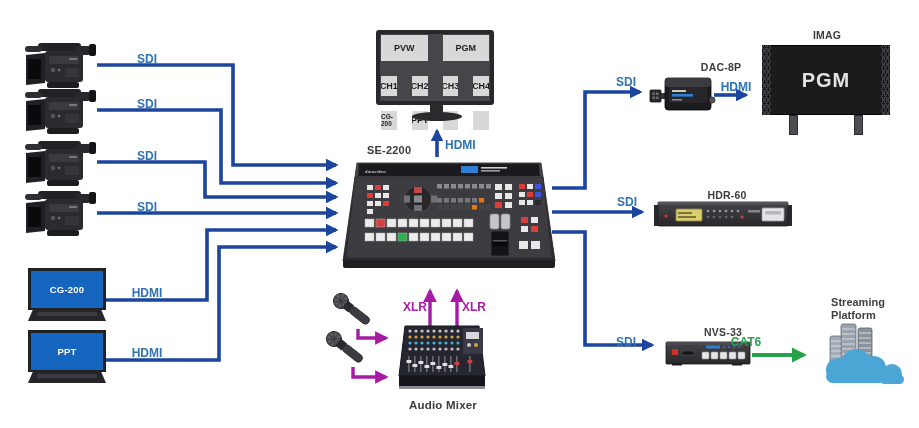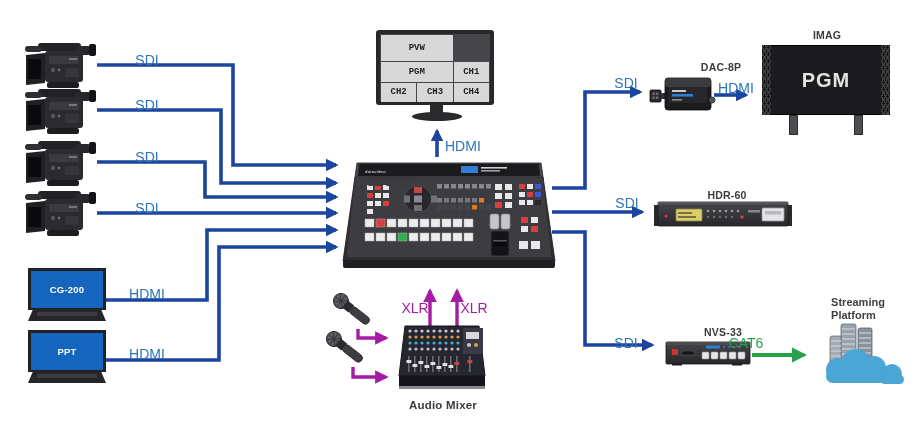--- a/index.html
+++ b/index.html
@@ -1,27 +1,27 @@
 <!DOCTYPE html>
 <html><head>
 <meta charset="utf-8">
 <style>
   html,body{margin:0;padding:0;background:#fff;font-family:"Liberation Sans",sans-serif;}
   #stage{position:relative;width:919px;height:428px;background:#fff;overflow:hidden;}
   #stage svg.layer{position:absolute;left:0;top:0;z-index:1;}
   .dev{position:absolute;z-index:2;box-sizing:border-box;}
-  .lbl{position:absolute;z-index:3;font-size:14px;font-weight:normal;color:#2E74B5;white-space:nowrap;transform:translateX(-50%);}
+  .lbl{position:absolute;z-index:3;font-size:12px;font-weight:bold;color:#2E74B5;white-space:nowrap;transform:translateX(-50%);}
   .lbl.left{transform:none;}
   .lbl.mag{color:#A51BA5;}
   .lbl.grn{color:#27A24B;}
   .devlbl{position:absolute;z-index:3;font-size:10.5px;font-weight:600;color:#3b3b3b;white-space:nowrap;transform:translateX(-50%);letter-spacing:.2px;}
   .devlbl.left{transform:none;}
   
   .mv{left:376px;top:30px;width:118px;height:75px;background:#28282b;border-radius:3px;padding:4px;}
-  .mv-grid{display:grid;width:100%;height:100%;grid-template-columns:repeat(3,1fr);grid-template-rows:40% 30% 30%;gap:1px;background:#46464a;border:1px solid #46464a;box-sizing:border-box;font-family:Liberation Mono, monospace;}
+  .mv-grid{display:grid;width:100%;height:100%;grid-template-columns:repeat(4,1fr);grid-template-rows:40% 30% 30%;gap:15px;background:#46464a;border:1px solid #46464a;box-sizing:border-box;}
   .mv-cell{background:#d8d8d8;display:flex;align-items:center;justify-content:center;font-size:9px;font-weight:600;color:#1e1e1e;overflow:hidden;}
   .mv-cell.sm{font-size:6.5px;}
   .span2{grid-column:span 2;}
   .mv-neck{left:430px;top:104px;width:13px;height:9px;background:#2a2a2d;}
   .mv-base{left:412px;top:112px;width:50px;height:9px;background:#2a2a2d;border-radius:50%;}
   
   .laptop{width:78px;}
   .lap-screen{height:37px;background:#1565BF;border:3px solid #212226;border-bottom-width:2px;display:flex;align-items:center;justify-content:center;color:#fff;font-weight:bold;font-size:9.5px;letter-spacing:.2px;}
   .lap-base{height:11px;background:#26262a;clip-path:polygon(6% 0,94% 0,100% 100%,0 100%);position:relative;}
   .lap-base::after{content:"";position:absolute;left:12%;right:12%;top:2px;height:4px;background:#3c3c40;}
@@ -437,21 +437,21 @@
   </div>
 
   <div class="dev imag">
     <span>PGM</span>
   </div>
   <div class="truss" style="left:762px;top:45px;"></div>
   <div class="truss" style="left:881px;top:45px;"></div>
   <div class="leg" style="left:789px;top:115px;"></div>
   <div class="leg" style="left:854px;top:115px;"></div>
 
-  <div class="devlbl left" style="left:367px;top:144px;font-size:11px;margin-top:32px;">SE-2200</div>
+  <div class="devlbl left" style="left:367px;top:144px;font-size:11px;">SE-2200</div>
   <div class="devlbl" style="left:693px;top:61px;margin-left:28px;">DAC-8P</div>
   <div class="devlbl" style="left:827px;top:29px;">IMAG</div>
   <div class="devlbl" style="left:727px;top:189px;">HDR-60</div>
   <div class="devlbl" style="left:705px;top:326px;padding-left:36px;">NVS-33</div>
   <div class="devlbl" style="left:443px;top:399px;font-size:11.5px;">Audio Mixer</div>
   <div class="strlbl" style="left:858px;top:296px;">
     <div>Streaming</div>
     <div>Platform</div>
   </div>
 

